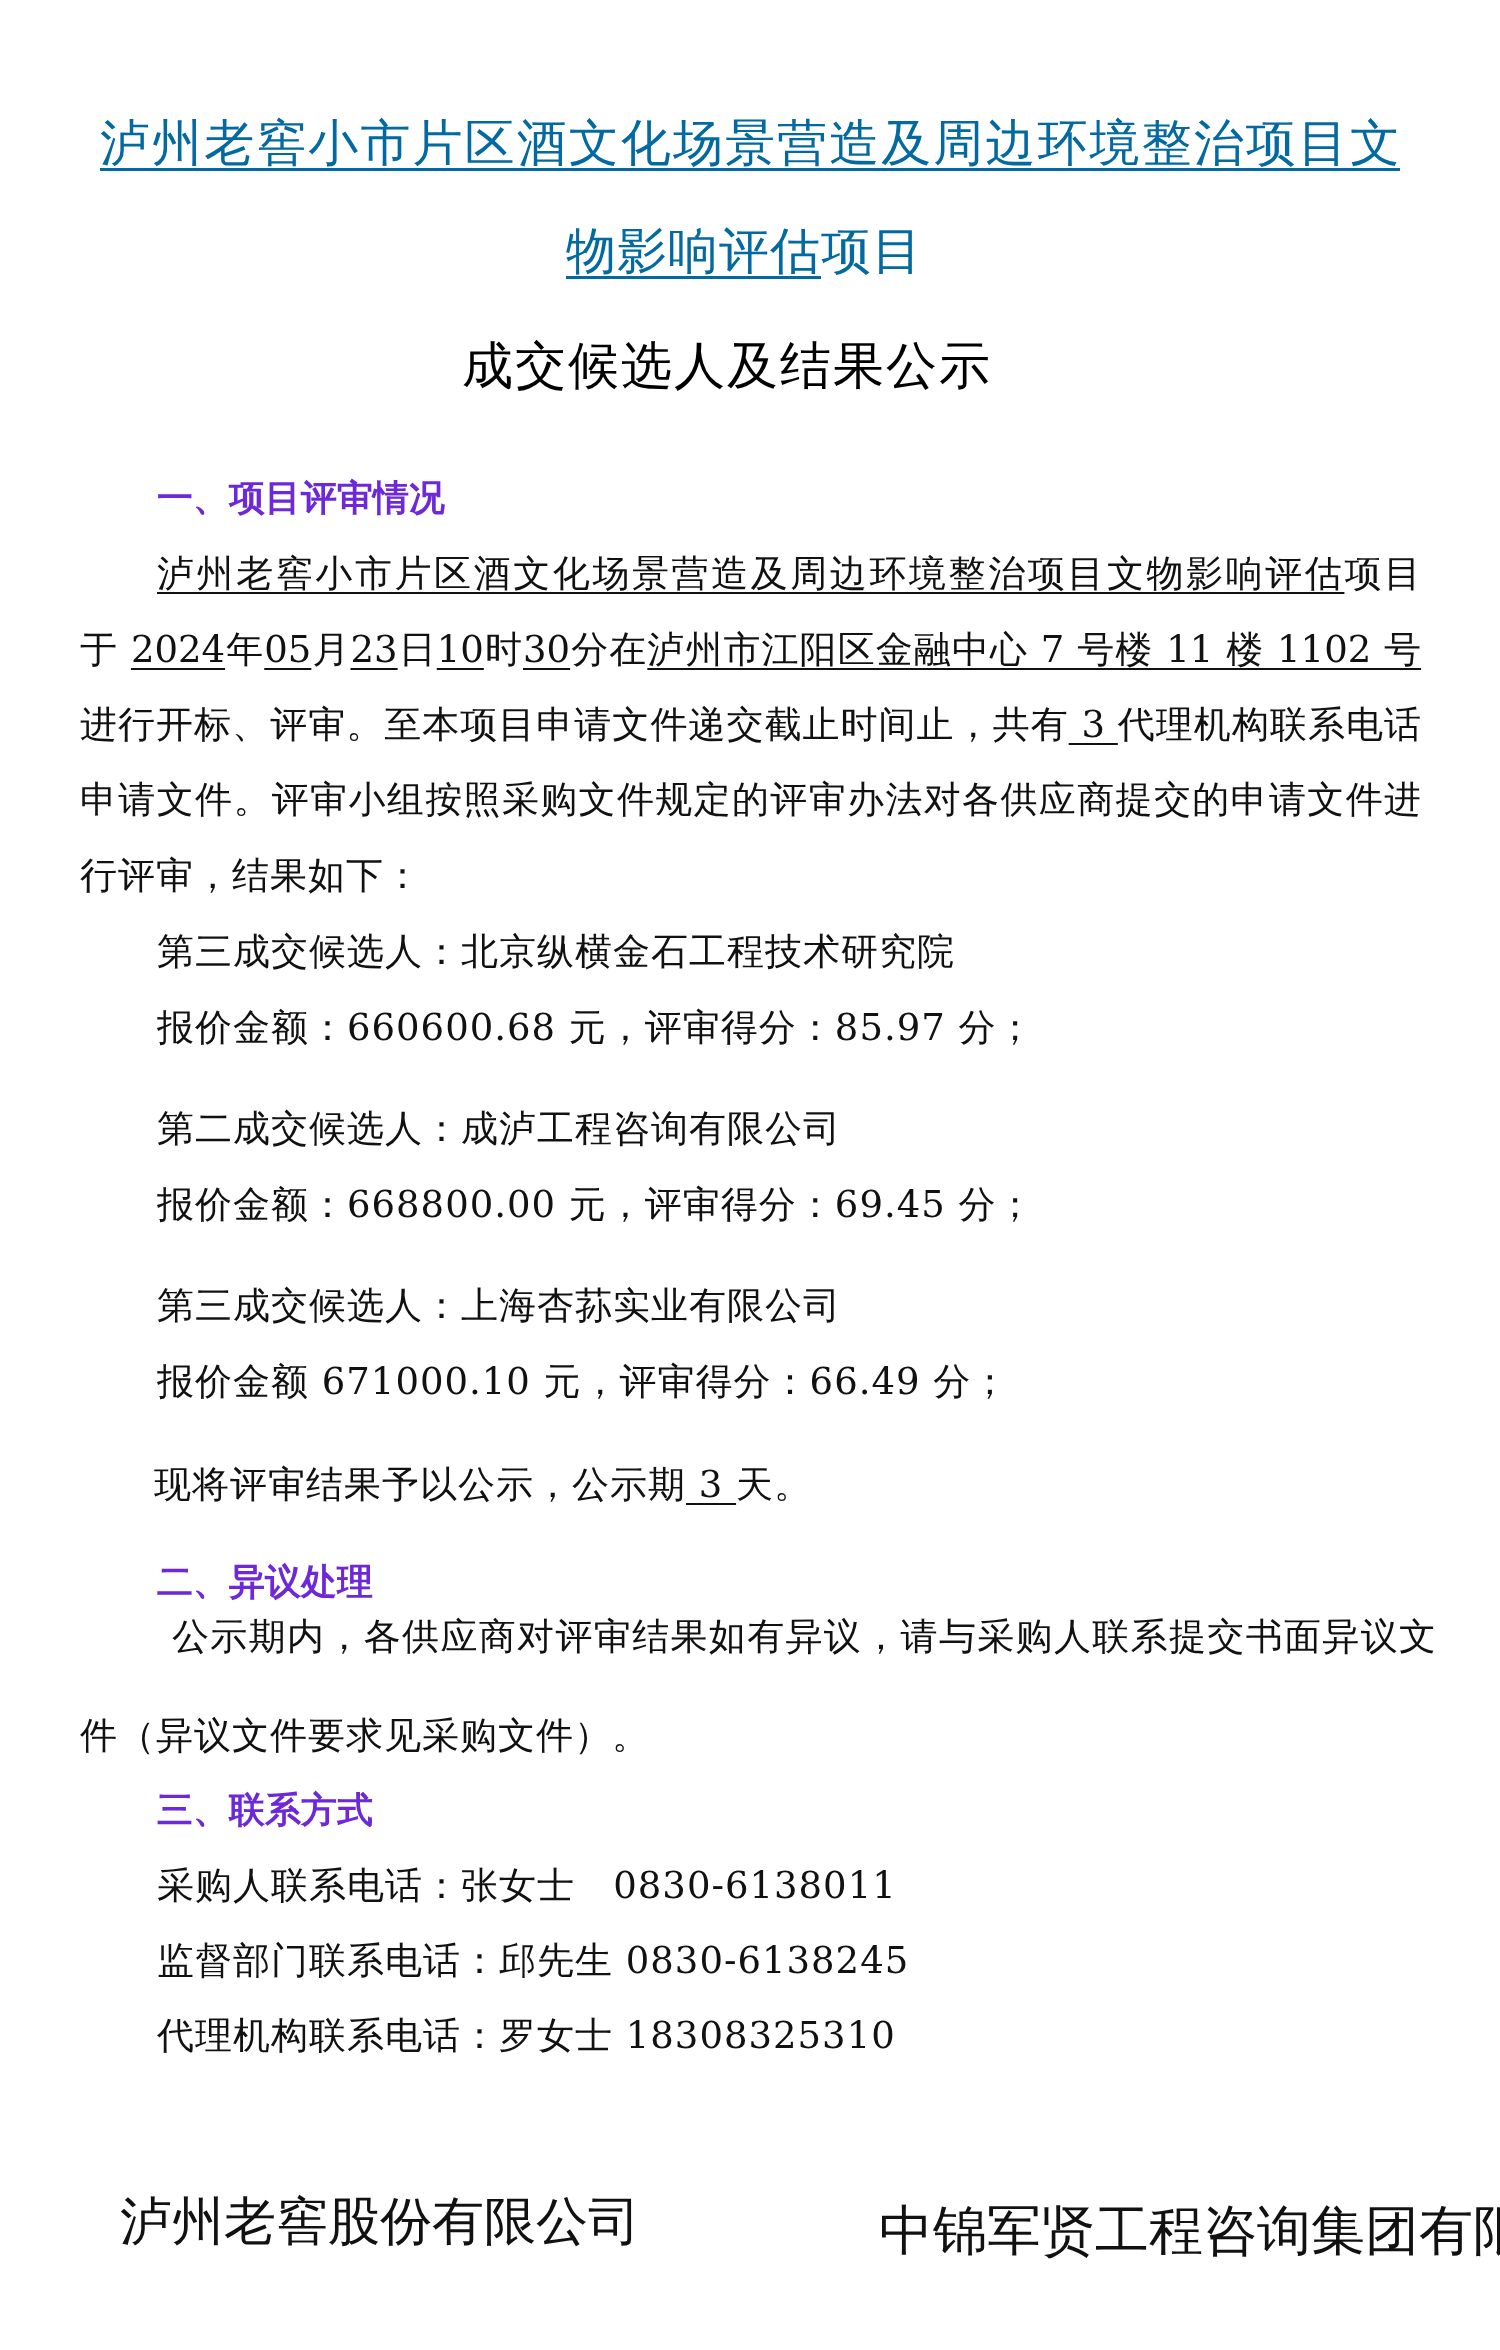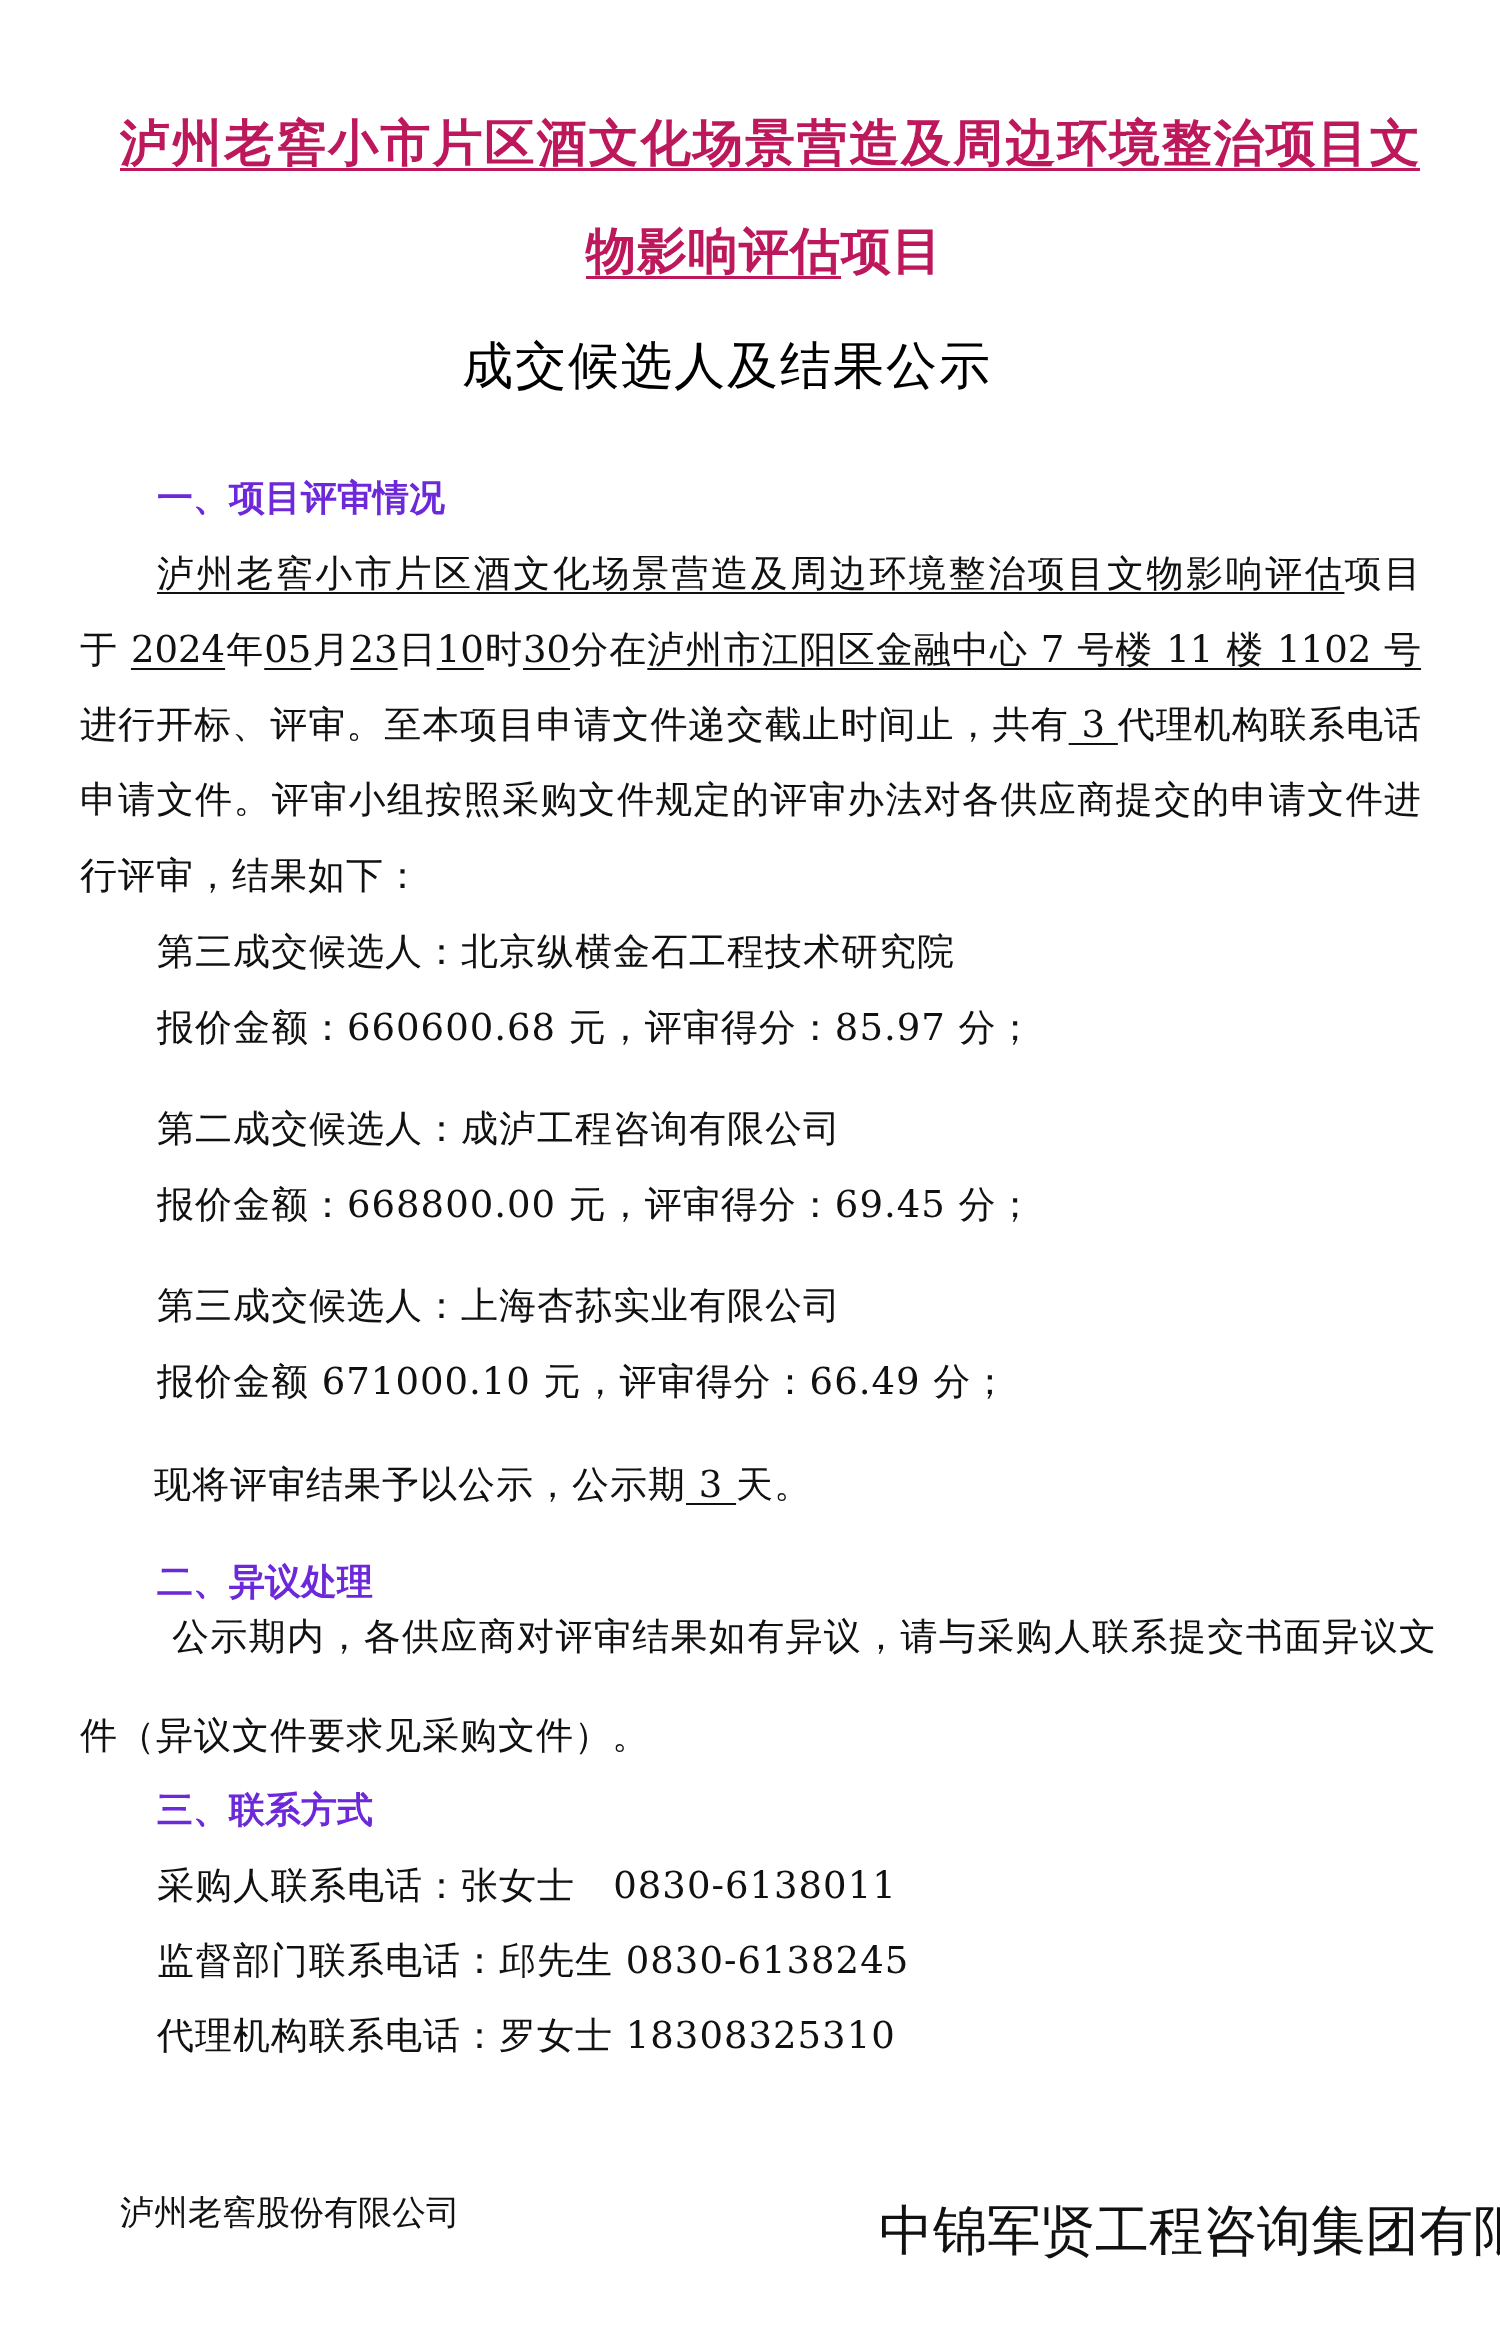--- a/index.html
+++ b/index.html
@@ -9,30 +9,30 @@
     color: #111111;
   }
   .line {
     position: absolute; white-space: nowrap; line-height: 1;
   }
   .just {
     text-align: justify; text-align-last: justify;
   }
   .title {
     font-family: "DejaVu Sans", "Liberation Sans", sans-serif;
-    font-weight: bold; color: #be185d; margin-left: 20px;
+    font-weight: normal; color: #0369a1;
   }
   .heading {
     font-family: "DejaVu Sans", "Liberation Sans", sans-serif;
     font-weight: bold; font-size: 36px; color: #6d28d9;
   }
   .body-text { font-size: 37px; }
   .u { text-decoration: underline; text-underline-offset: 6px; text-decoration-thickness: 2px; }
   .title .u { text-underline-offset: 8px; text-decoration-thickness: 3px; }
-  .footer { font-size: 34px; }
+  .footer { font-size: 52px; }
 </style>
 </head>
 <body>
 
 <div class="line title just" style="left:100px; top:118px; width:1300px; font-size:50px;">
   <span class="u">泸州老窖小市片区酒文化场景营造及周边环境整治项目文</span>
 </div>
 <div class="line title" style="left:566px; top:226px; font-size:50px; letter-spacing:1px;">
   <span class="u">物影响评估</span><span>项目</span>
 </div>

